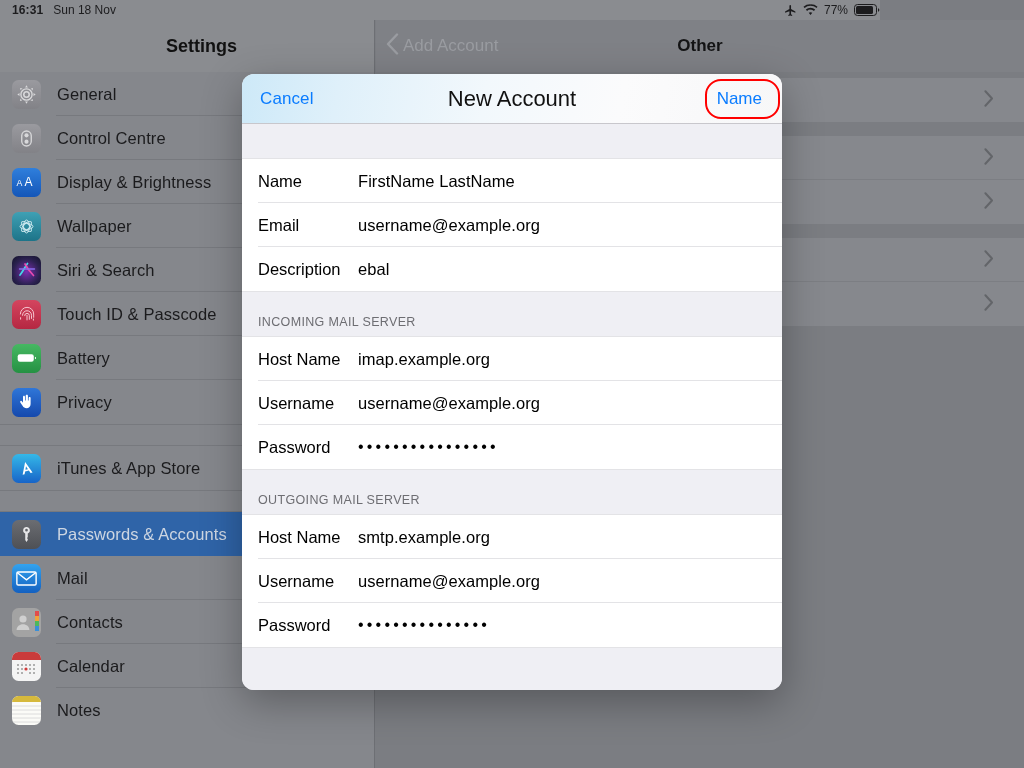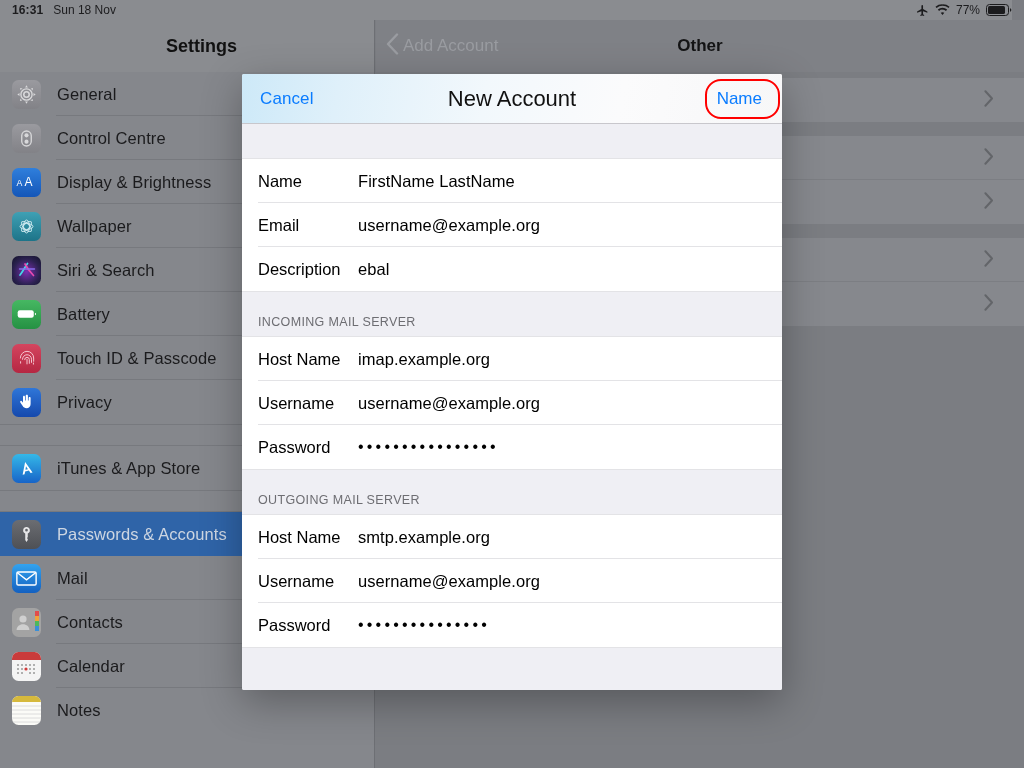--- a/index.html
+++ b/index.html
@@ -8,21 +8,21 @@
     font-family:"Liberation Sans", sans-serif;
     background:#7b7d82;
     position:relative;
     -webkit-font-smoothing:antialiased;
   }
 
   
   #backdrop { position:absolute; inset:0; }
 
   .statusbar {
-    position:absolute; top:0; left:0; width:1012px; height:20px;
+    position:absolute; top:0; left:0; width:880px; height:20px;
     display:flex; align-items:center;
     font-size:12px; color:#1c1c1e;
     background:#8a8c90;
     z-index:3;
   }
   .sb-left { display:flex; align-items:center; gap:10px; padding-left:12px; }
   .sb-right { margin-left:auto; display:flex; align-items:center; gap:6px; }
   .sb-time { font-weight:600; letter-spacing:0.1px; }
   .sb-date { font-weight:400; }
   .sb-pct { font-weight:400; font-size:12px; }
@@ -90,21 +90,21 @@
     margin-left:auto; margin-right:30px; color:#636569;
   }
   .ghost-row .grsep {
     position:absolute; left:16px; right:0; bottom:0; height:1px; background:#7c7e83;
   }
   .ghost-group.r1 { margin-top:6px; }
 
   
   .modal {
     position:absolute; left:242px; top:74px; width:540px; height:616px;
-    background:#efeff4; border-radius:2px; overflow:hidden;
+    background:#efeff4; border-radius:12px; overflow:hidden;
     box-shadow:0 12px 40px rgba(0,0,0,0.30);
     z-index:10;
   }
   .modal-header {
     height:50px; position:relative;
     background:linear-gradient(100deg,#cde9f8 0%,#dff0fa 18%,#f2f8fc 45%,#fbfbfc 70%,#f7f7f8 100%);
     border-bottom:1px solid #c8c7cc;
     display:flex; align-items:center;
   }
   .m-cancel {
@@ -241,43 +241,43 @@
               <path d="M18.5 17.5C15 14 12 10 10 6" stroke="#e84ab0"></path>
               <path d="M4.5 11h15" stroke="#8a6ef0" stroke-width="1.4"></path>
             </g>
           </svg>
         </span>
         <span class="side-label">Siri &amp; Search</span>
         <span class="sep"></span>
       </div>
 
       <div class="side-row">
-        <span class="app-icon" style="background:linear-gradient(#46b862,#259143)">
-          <svg width="22" height="14" viewBox="0 0 26 14">
-            <rect x="2" y="2.5" width="19" height="9" rx="2.6" fill="#fff"></rect>
-            <path d="M22.4 5.6v2.8c.9-.25 1.3-.8 1.3-1.4s-.4-1.15-1.3-1.4z" fill="#fff"></path>
-          </svg>
-        </span>
-        <span class="side-label">Battery</span>
-        <span class="sep"></span>
-      </div>
-
-      <div class="side-row">
         <span class="app-icon" style="background:linear-gradient(#d4455f,#b52742)">
           <svg width="20" height="20" viewBox="0 0 24 24">
             <g fill="none" stroke="#f7cbd4" stroke-width="1.15" stroke-linecap="round">
               <path d="M4 12a8 8 0 0 1 16 0v4"></path>
               <path d="M6.6 13.5a5.4 5.4 0 0 1 10.8 0v3.8"></path>
               <path d="M9.2 14a2.8 2.8 0 0 1 5.6 0v4.4"></path>
               <path d="M12 13.5v5.6"></path>
               <path d="M4.3 16.4v1.8M19.7 18v1.4"></path>
             </g>
           </svg>
         </span>
         <span class="side-label">Touch ID &amp; Passcode</span>
+        <span class="sep"></span>
+      </div>
+
+      <div class="side-row">
+        <span class="app-icon" style="background:linear-gradient(#46b862,#259143)">
+          <svg width="22" height="14" viewBox="0 0 26 14">
+            <rect x="2" y="2.5" width="19" height="9" rx="2.6" fill="#fff"></rect>
+            <path d="M22.4 5.6v2.8c.9-.25 1.3-.8 1.3-1.4s-.4-1.15-1.3-1.4z" fill="#fff"></path>
+          </svg>
+        </span>
+        <span class="side-label">Battery</span>
         <span class="sep"></span>
       </div>
 
       <div class="side-row nosep">
         <span class="app-icon" style="background:linear-gradient(#2f76d8,#1549ad)">
           <svg width="19" height="19" viewBox="0 0 24 24">
               <path fill="#fff" d="M12.2 2.2c-.7 0-1.2.6-1.2 1.3v6.1h-.9V4.9c0-.7-.6-1.3-1.3-1.3s-1.2.6-1.2 1.3v7.4l-1.4-1.9a1.25 1.25 0 0 0-2 1.5l3 4.5c1.1 1.7 2.6 2.8 4.8 2.8 3 0 5.2-2.2 5.2-5.3V6.4c0-.7-.5-1.3-1.2-1.3s-1.3.6-1.3 1.3v3.2h-.9V3.5c0-.7-.5-1.3-1.2-1.3z"></path>
             </svg>
         </span>
         <span class="side-label">Privacy</span>

